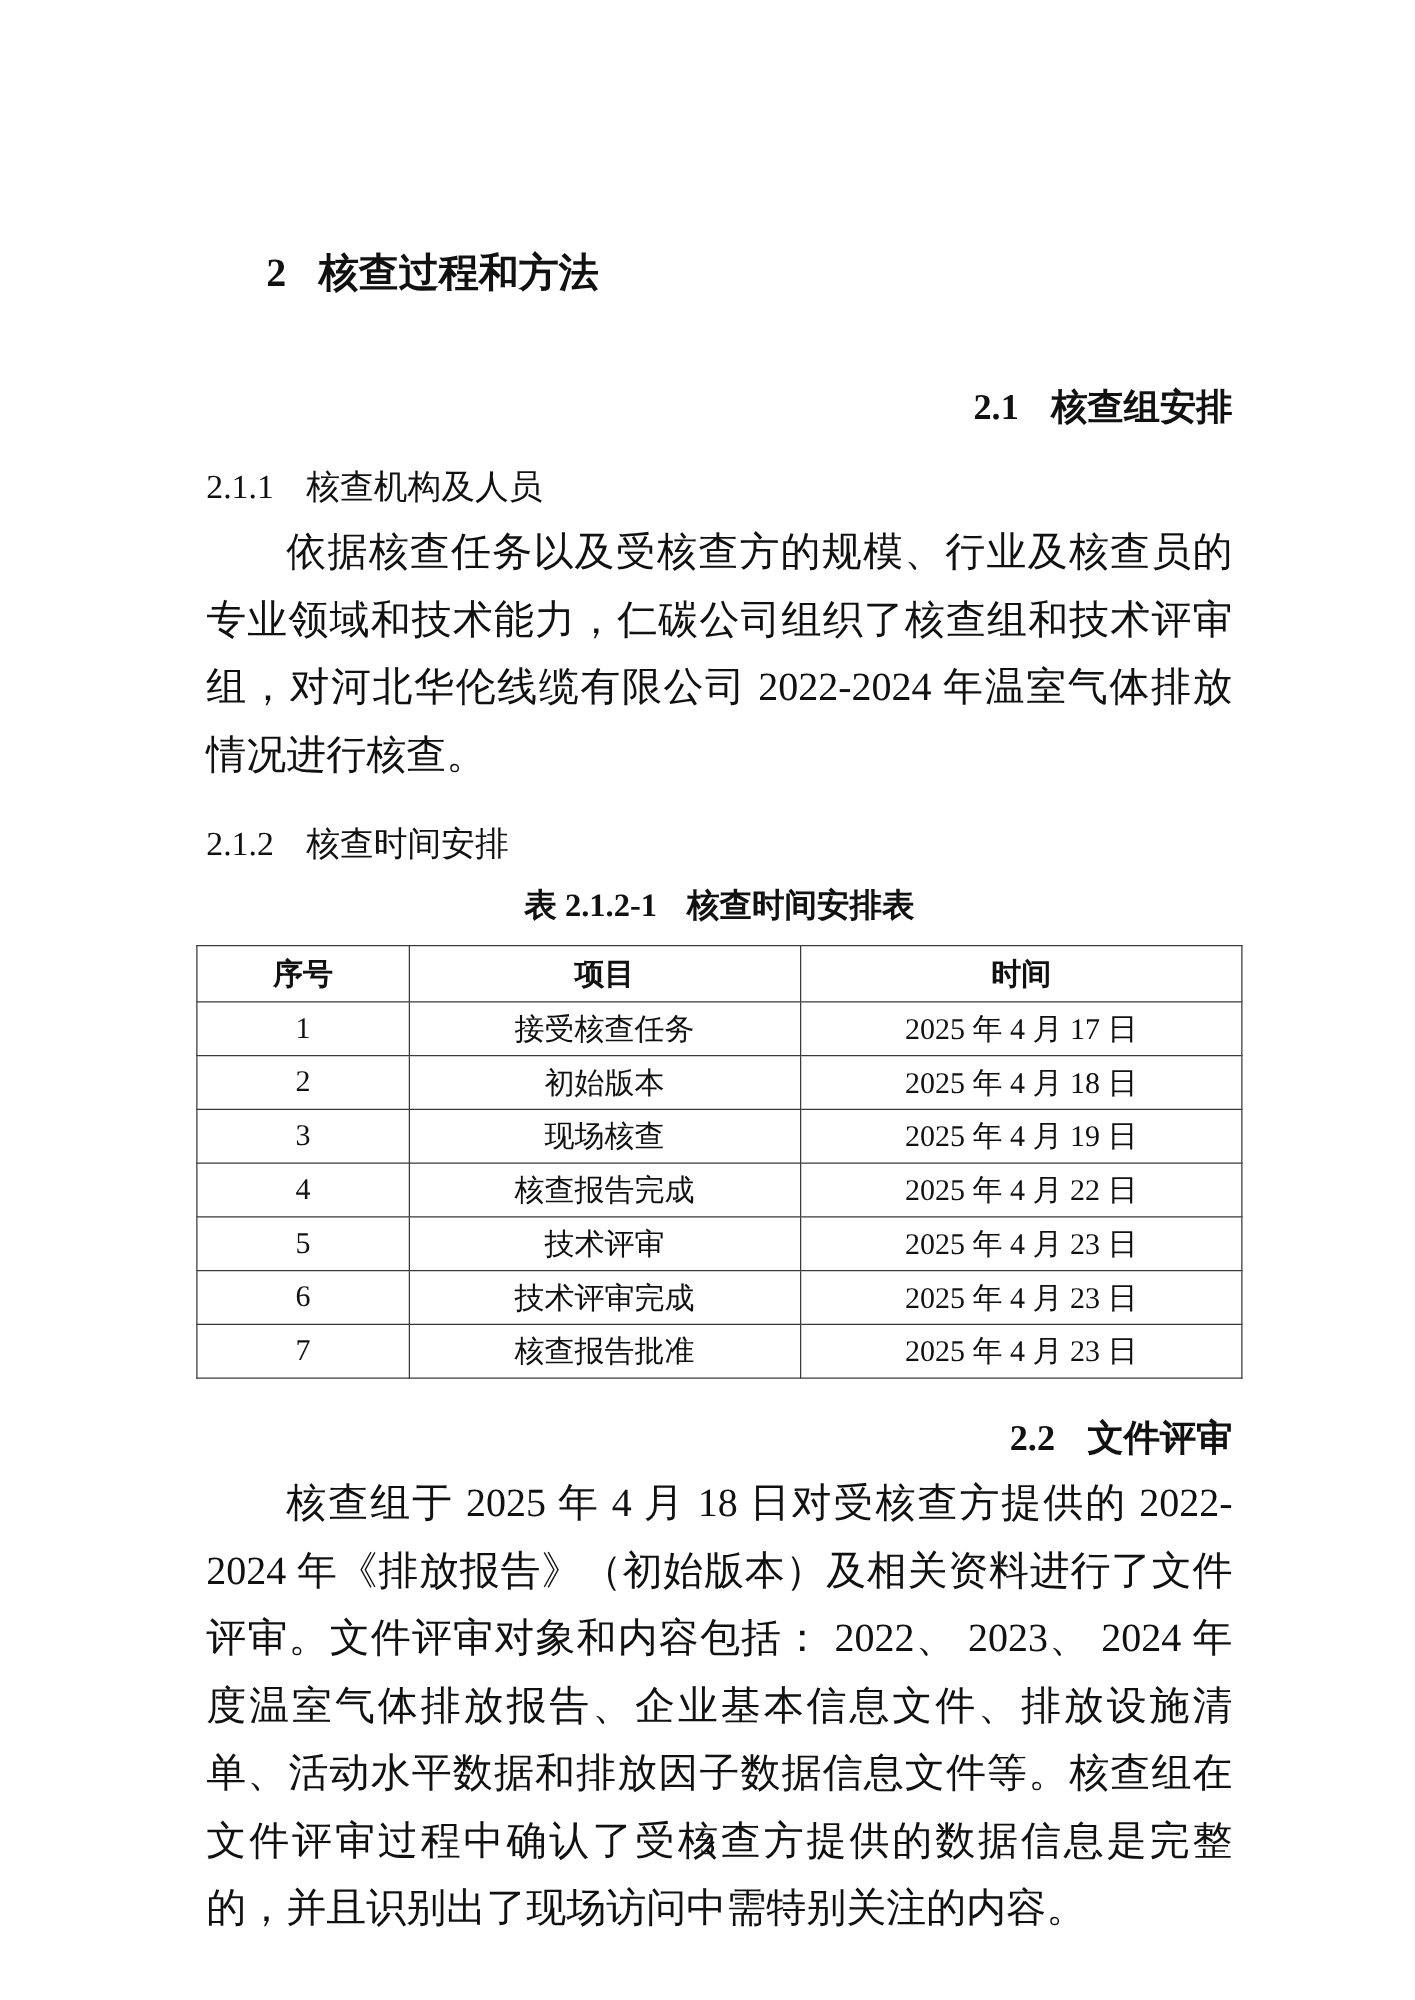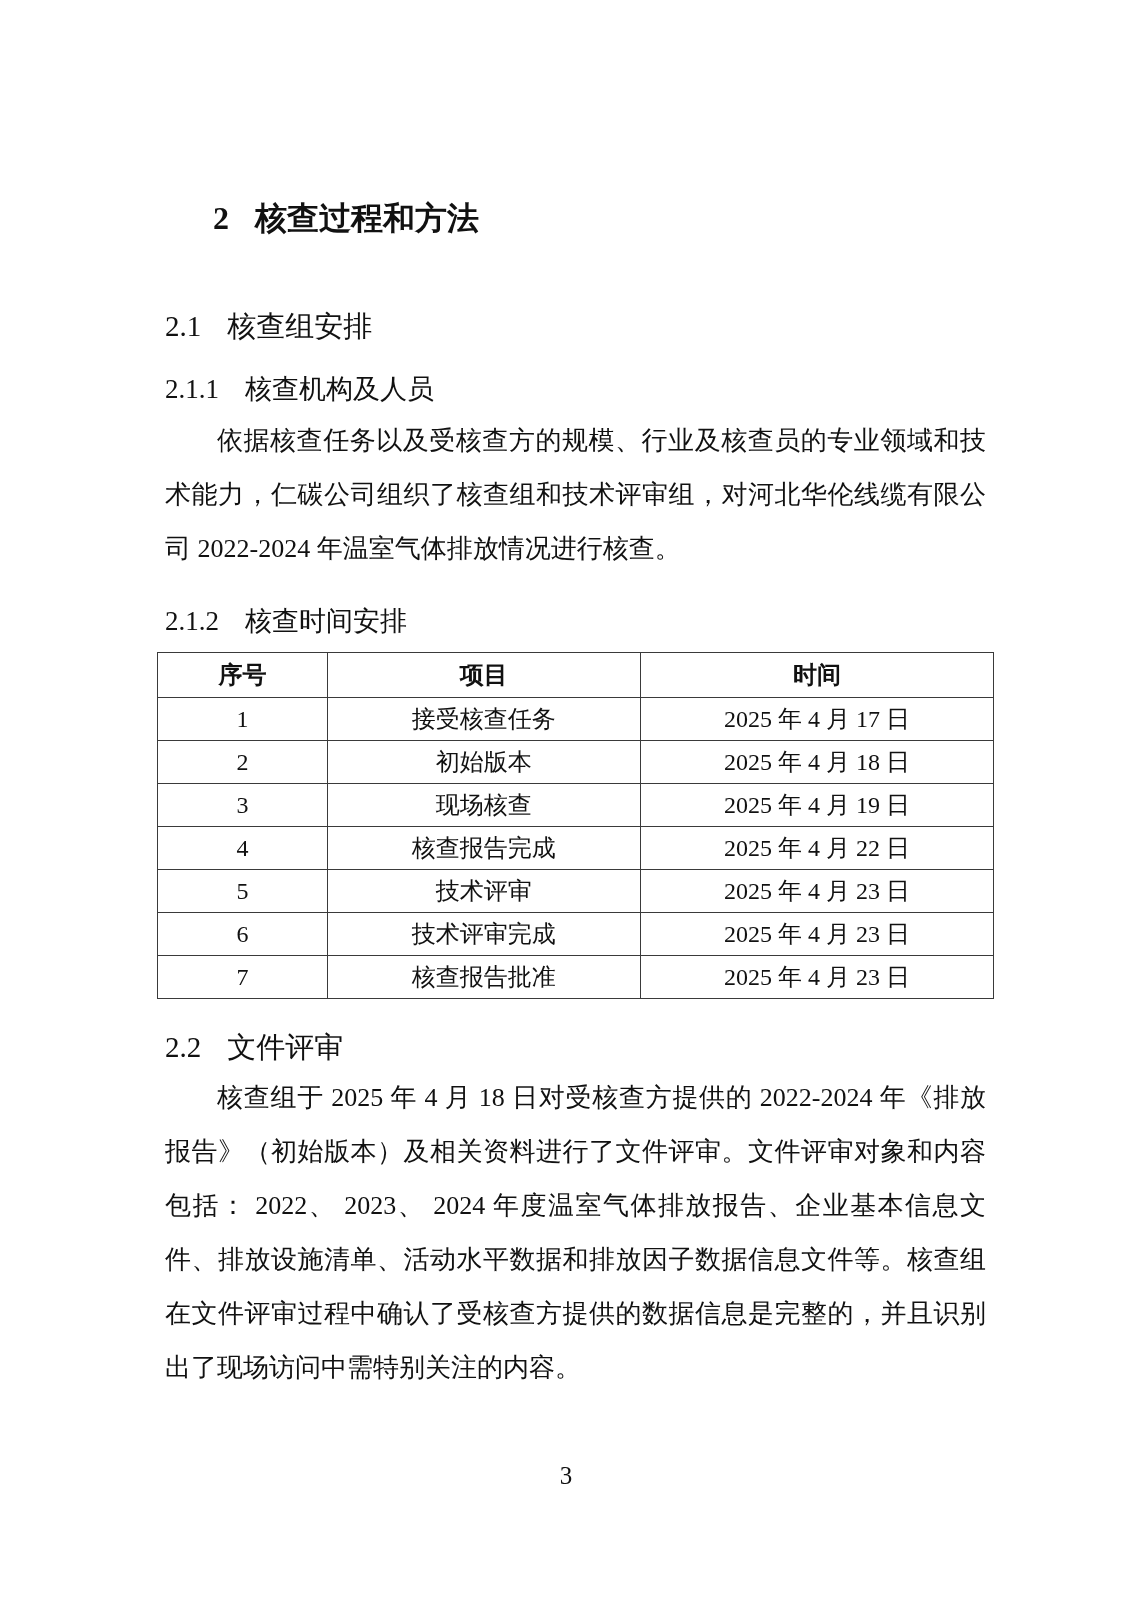--- a/index.html
+++ b/index.html
@@ -25,34 +25,35 @@
   .h1 {
     margin: 158px 0 0 0;
     font-size: 32px;
     font-weight: bold;
     white-space: pre-wrap;
     line-height: 40px;
   }
   .h2 {
     margin: 30px 0 0 0;
     font-size: 29px;
-    font-weight: normal;
+    font-weight: bold;
     line-height: 36px;
+    text-align: right;
   }
   .h3 {
     margin: 28px 0 0 0;
     font-size: 27px;
     font-weight: normal;
     line-height: 34px;
   }
   .hnum { display: inline-block; }
   .htitle { display: inline-block; margin-left: 26px; }
   .para {
     margin: 8px 0 0 0;
-    font-size: 26px;
+    font-size: 32px;
     line-height: 54px;
     text-align: justify;
     text-justify: inter-ideograph;
     text-indent: 2em;
   }
   .para.no-space { margin-top: 6px; }
   .table-caption {
     margin: 16px 0 0 0;
     text-align: center;
     font-size: 26px;
@@ -112,20 +113,23 @@
     <div class="h3">
       <span class="hnum">2.1.1</span><span class="htitle">核查机构及人员</span>
     </div>
 
     <p class="para">依据核查任务以及受核查方的规模、行业及核查员的专业领域和技术能力，仁碳公司组织了核查组和技术评审组，对河北华伦线缆有限公司 2022-2024 年温室气体排放情况进行核查。</p>
 
     <div class="h3">
       <span class="hnum">2.1.2</span><span class="htitle">核查时间安排</span>
     </div>
 
+    <div class="table-caption">
+      <span>表 2.1.2-1</span><span class="caption-title">核查时间安排表</span>
+    </div>
 
     <table class="schedule-table">
       <colgroup>
         <col class="col-no">
           <col class="col-item">
           <col class="col-time">
       </colgroup>
       <thead>
         <tr>
           <th>序号</th>

